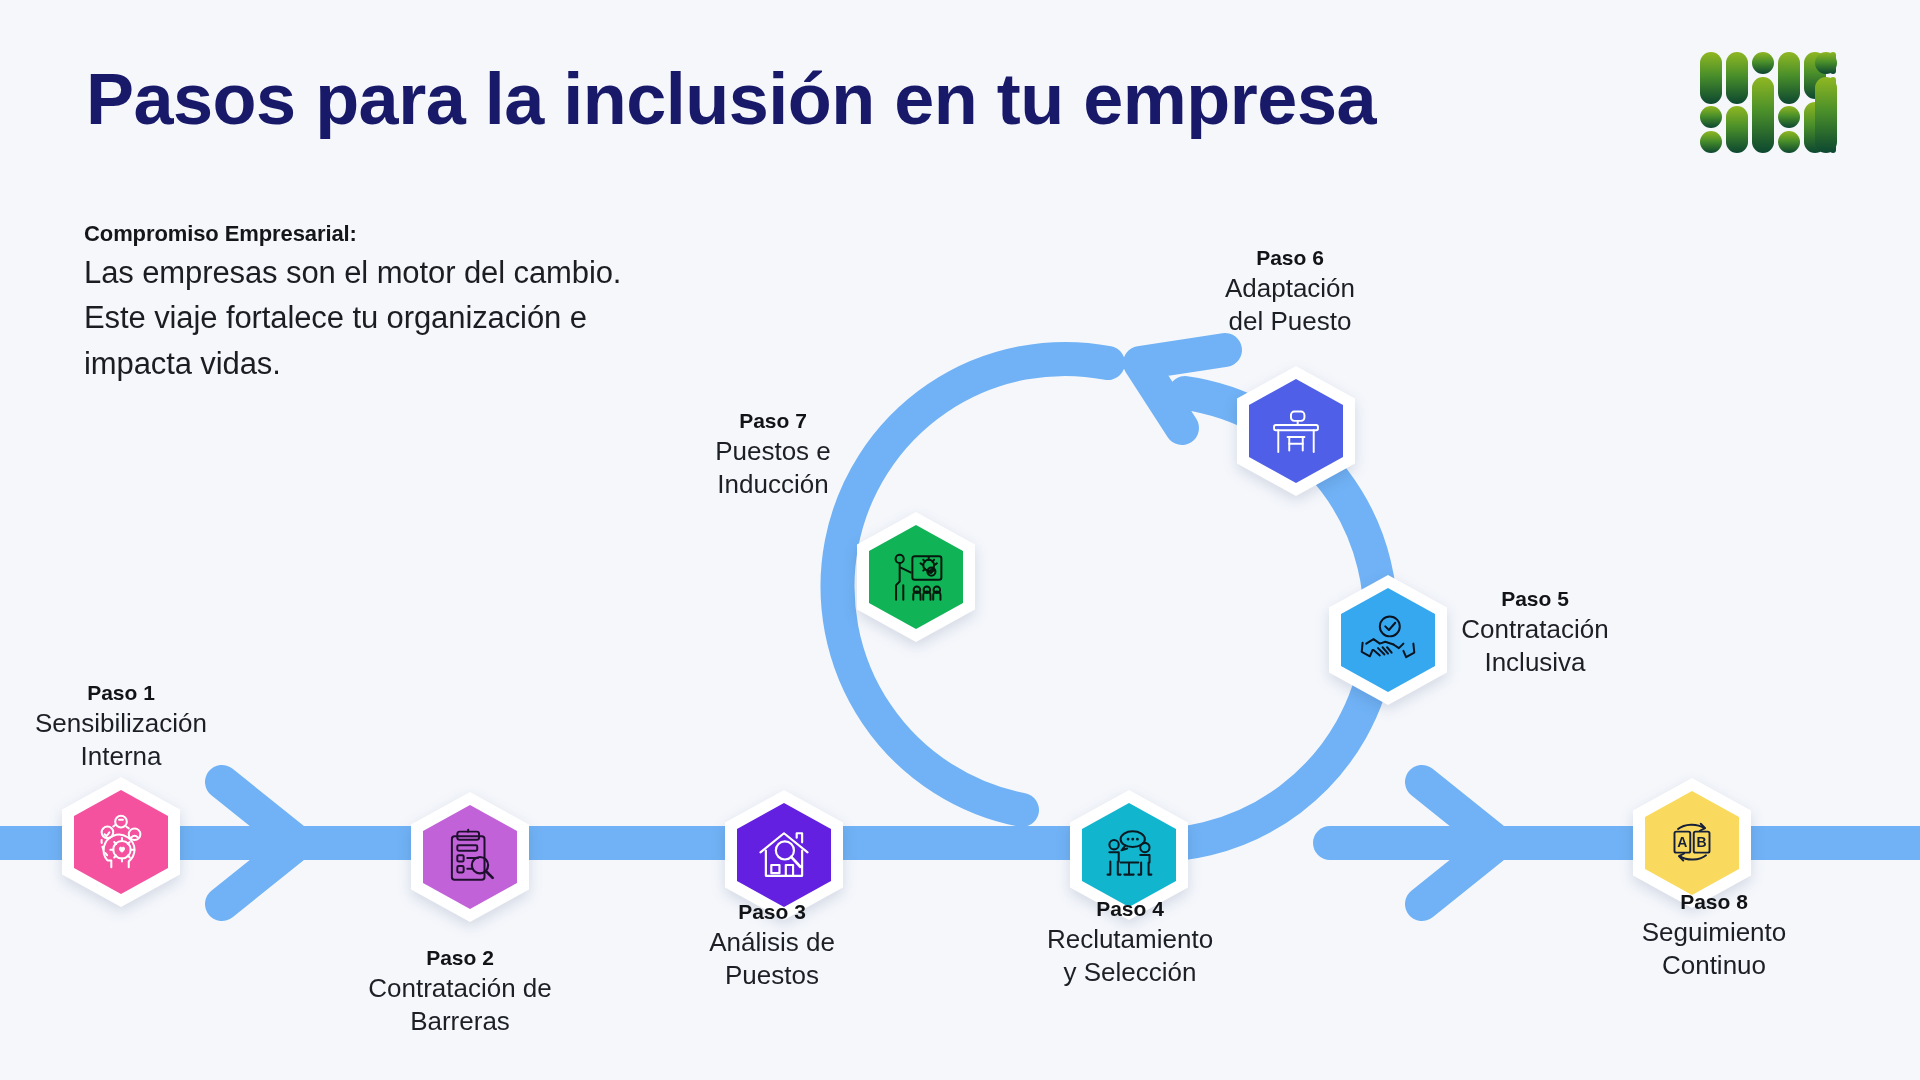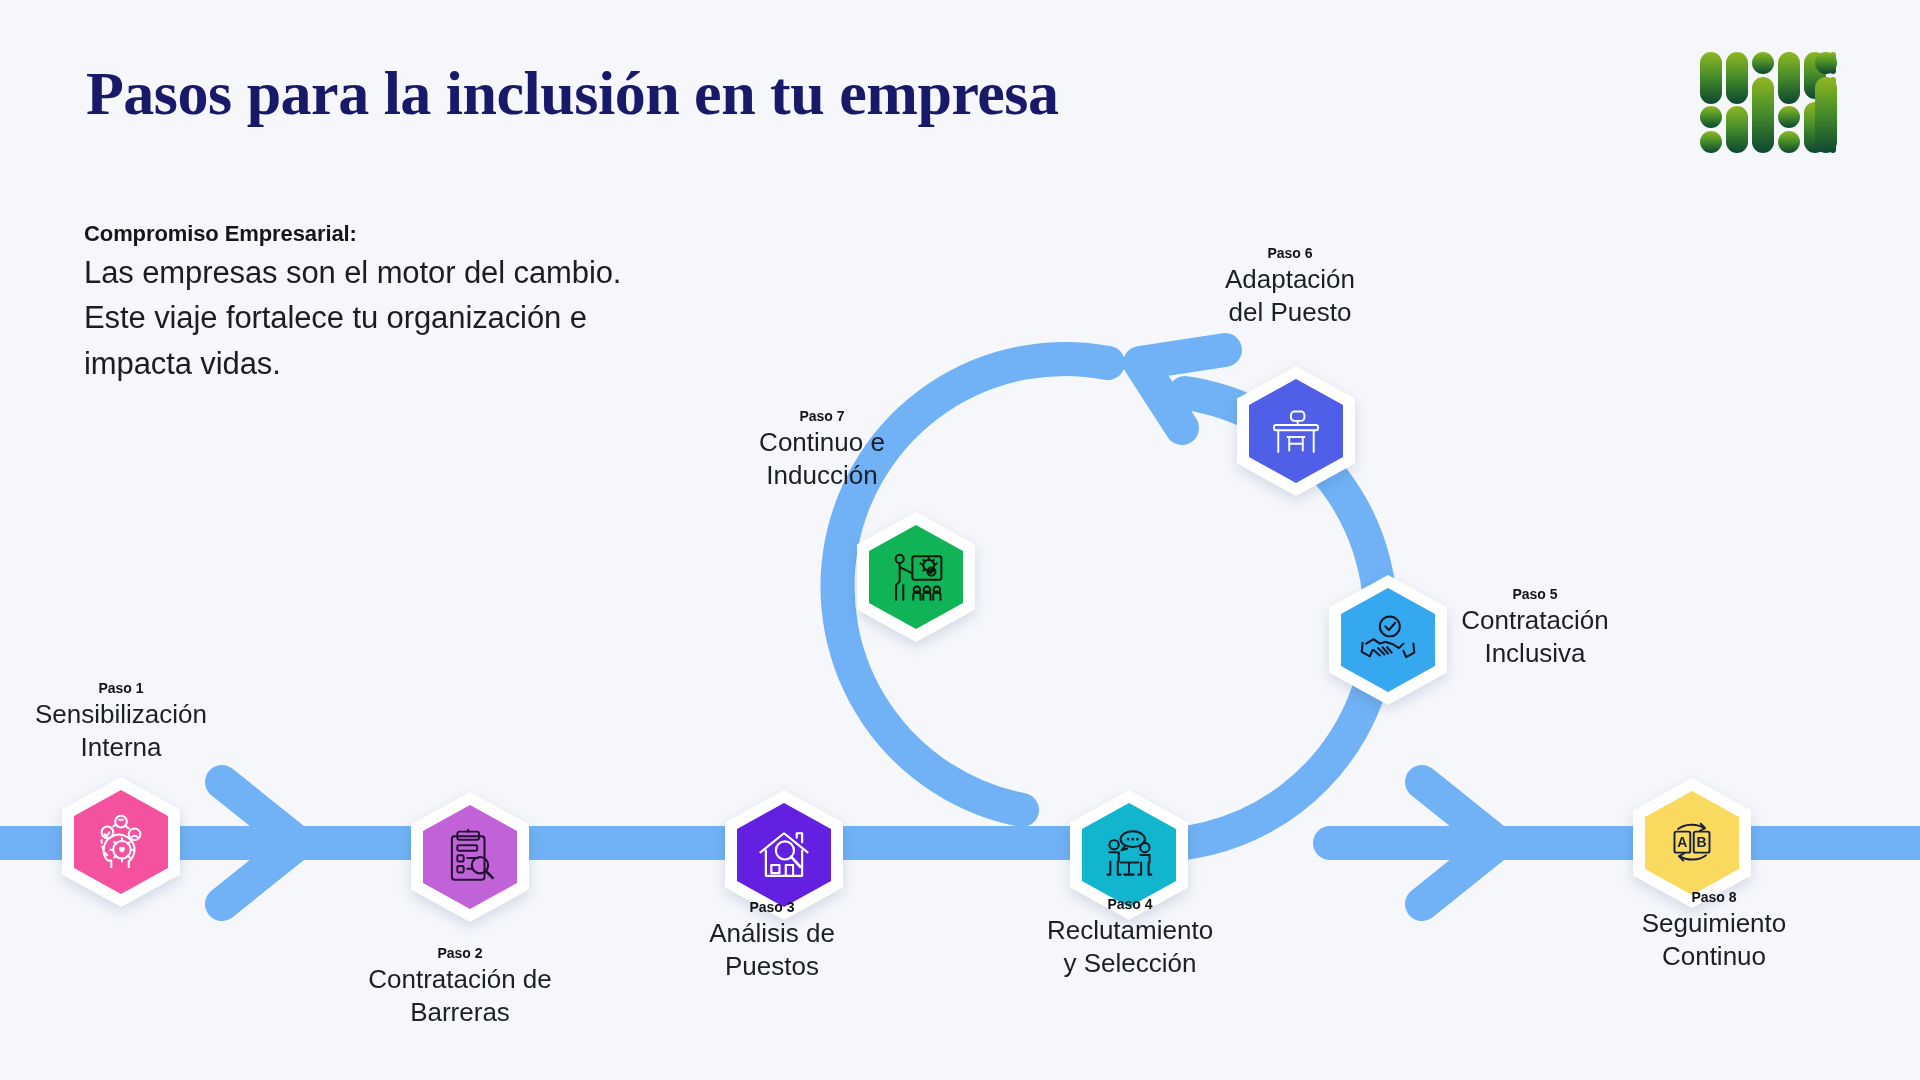--- a/index.html
+++ b/index.html
@@ -7,22 +7,22 @@
     width:1920px; height:1080px;
     background:#f5f7fb;
     font-family:"Liberation Sans", sans-serif;
     overflow:hidden;
   }
   #stage { position:relative; width:1920px; height:1080px; background:#f5f7fb; }
 
   
   #page-title {
     position:absolute; left:86px; top:58px;
-    font-size:62px; font-weight:700; letter-spacing:-0.5px;
-    color:#191969; white-space:nowrap;font-family:Liberation Serif, serif;
+    font-size:72px; font-weight:700; letter-spacing:-0.5px;
+    color:#191969; white-space:nowrap;
   }
   #logo { position:absolute; right:82px; top:50px; width:140px; height:105px; }
 
   
   #intro { position:absolute; left:84px; top:218px; width:640px; }
   #intro .lead {
     font-size:22px; font-weight:700; color:#14161a;
     line-height:1.46; letter-spacing:-0.1px;
   }
   #intro .body {
@@ -42,21 +42,21 @@
     position:absolute; left:50%; top:50%;
     transform:translate(-50%,-50%);
     clip-path:polygon(50% 0%,100% 25%,100% 75%,50% 100%,0% 75%,0% 25%);
   }
   .hex-outer { width:118px; height:130px; background:#ffffff; }
   .hex-inner { width:94px; height:104px; display:flex; align-items:center; justify-content:center; }
   .hex-inner svg { display:block; }
 
   
   .label { position:absolute; text-align:center; width:260px; }
-  .label .step { font-size:14px; font-weight:700; color:#111317; line-height:1.28; }
+  .label .step { font-size:21px; font-weight:700; color:#111317; line-height:1.28; }
   .label .desc { font-size:26px; font-weight:400; color:#1c1f25; line-height:1.28; white-space:pre-line; }
 </style>
 </head>
 <body>
 
 <div id="stage">
 
   <div id="page-title">Pasos para la inclusión en tu empresa</div>
 
   <div id="logo">
@@ -257,23 +257,23 @@
           <path d="M34 17 v5"></path>
           <rect x="6" y="22" width="52" height="6" rx="2"></rect>
           <path d="M11 28 v26 M53 28 v26"></path>
           <path d="M22 36 h20 M24 36 v16 M40 36 v16"></path>
           <path d="M24 44 h16"></path>
         </svg>
       </div>
     </div>
   </div>
 
-  <div class="label" style="left:692px; top:408px;">
+  <div class="label" style="left:643px; top:408px;">
     <div class="step">Paso 7</div>
-    <div class="desc">Continuo e
+    <div class="desc">Puestos e
 Inducción</div>
   </div>
   <div class="node" style="left:857px; top:512px;">
     <div class="hex-wrap">
       <div class="hex-outer"></div>
       <div class="hex-inner" style="background:#11b357;">
         <svg width="58" height="54" viewBox="0 0 64 58" fill="none" stroke="#06180d" stroke-width="2.2" stroke-linecap="round" stroke-linejoin="round">
           <circle cx="14" cy="9" r="4.5"></circle>
           <path d="M14 14 v20 M10 38 v16 M18 38 v16 M14 34 l-4 4 M14 18 l12 6"></path>
           <rect x="28" y="6" width="32" height="26" rx="2.5"></rect>

